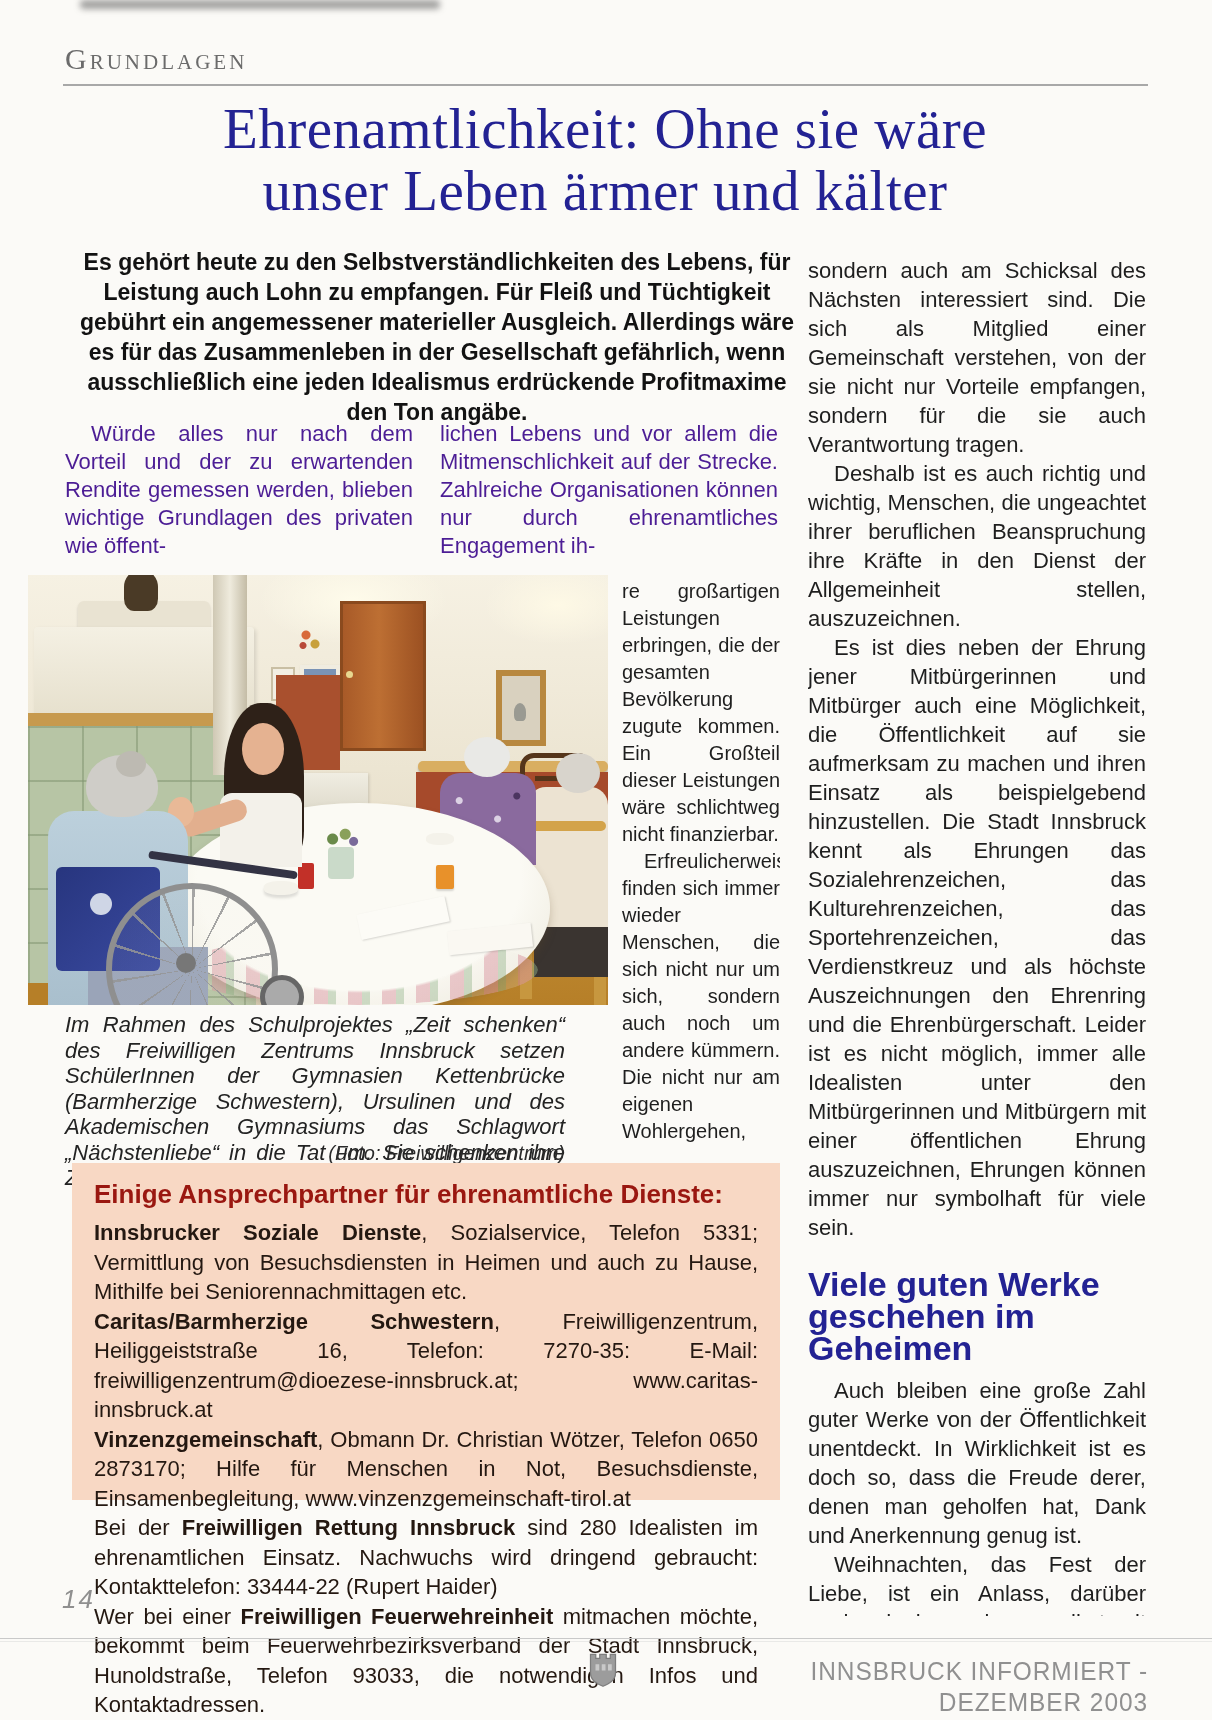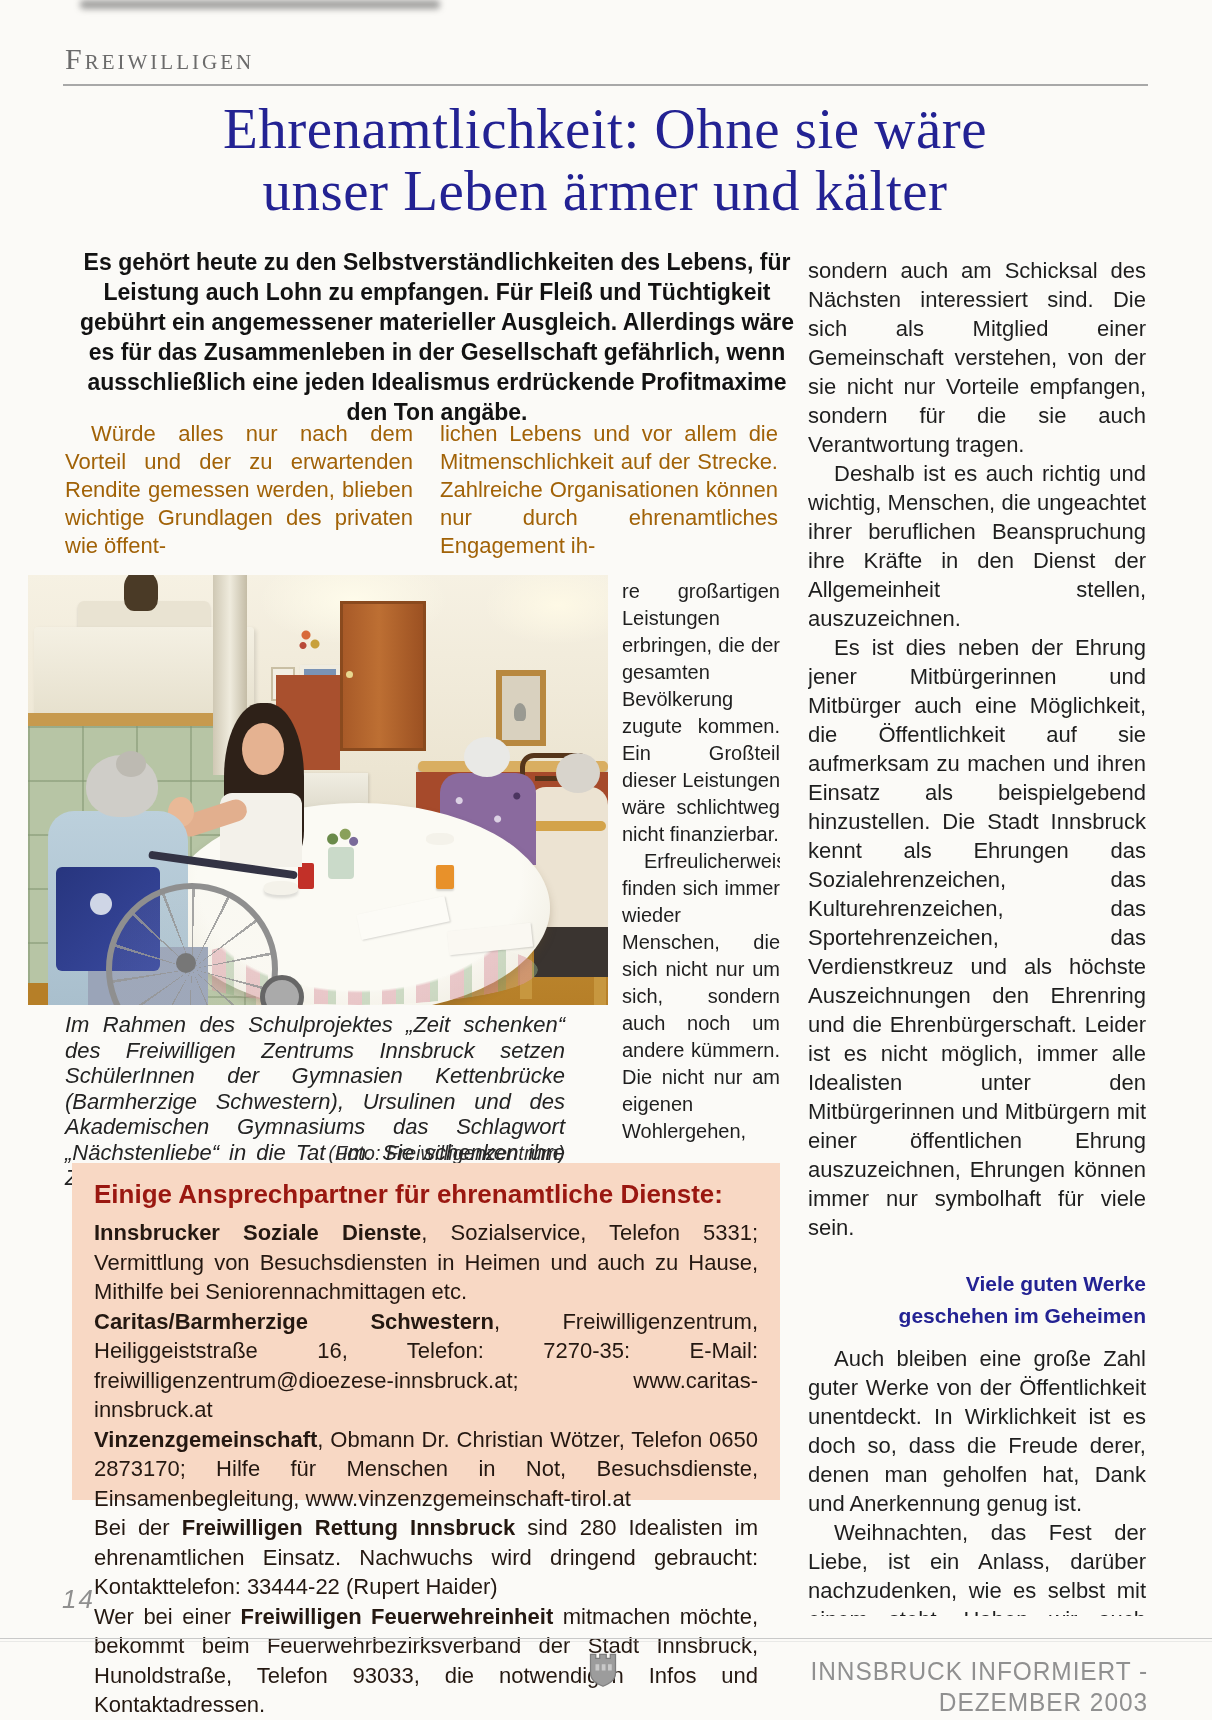--- a/index.html
+++ b/index.html
@@ -28,21 +28,21 @@
     font-family:"Liberation Serif",serif;font-weight:400;
     font-size:57px;line-height:62px;color:#232293;letter-spacing:.5px;
   }
 
   
   #lead{
     left:79px;top:247px;width:716px;text-align:center;
     font-weight:700;font-size:23px;line-height:30px;color:#121212;
   }
 
-  .bodycol{font-size:22px;line-height:28px;text-align:justify;color:#a16207;}
+  .bodycol{font-size:22px;line-height:28px;text-align:justify;color:#4c1d95;}
   #col1{left:65px;top:420px;width:348px;height:150px;overflow:hidden;}
   #col1 p{margin:0;text-indent:26px;}
   #col2top{left:440px;top:420px;width:338px;height:150px;overflow:hidden;}
   #col2top p{margin:0;}
   #colnarrow{left:622px;top:578px;width:158px;height:566px;overflow:hidden;
     font-size:20px;line-height:27px;text-align:justify;color:#1e1e1e;}
   #colnarrow p{margin:0;}
   #colnarrow p.ind{text-indent:22px;}
 
   
@@ -134,34 +134,34 @@
   
   #infobox{left:72px;top:1163px;width:708px;height:337px;background:#f8d8c4;box-sizing:border-box;padding:16px 22px 0 22px;}
   #infobox-heading{font-size:26px;font-weight:700;color:#9a1710;margin:0 0 8px 0;}
   .entry{font-size:22px;line-height:29.5px;color:#241811;text-align:justify;margin:0;}
   .entry .b{font-weight:700;}
 
   
   #col3{left:808px;top:256px;width:338px;height:1360px;overflow:hidden;}
   #col3 p{margin:0;font-size:22px;line-height:29px;text-align:justify;color:#1e1e1e;}
   #col3 p.ind{text-indent:26px;}
-  #subhead{margin:26px 0 12px 0;text-align:right;font-weight:700;font-size:21px;line-height:32px;color:#232293;}
+  #subhead{margin:26px 0 12px 0;text-align:left;font-weight:700;font-size:34px;line-height:32px;color:#232293;}
 
   
   #footer-rule{left:0;top:1638px;width:1212px;height:1px;background:#c9c9c9;box-shadow:0 3px 0 rgba(200,200,200,.35);}
   #footer-page{left:62px;top:1584px;font-size:26px;color:#8f8f8f;letter-spacing:2px;font-style:italic;}
   #footer-shield{left:588px;top:1648px;width:30px;height:40px;}
   #footer-title{left:645px;top:1656px;width:503px;text-align:right;font-size:26px;color:#909090;letter-spacing:1px;transform:scaleX(.94);transform-origin:right;}
 </style>
 </head>
 <body>
 
 <div class="abs" id="scan-smudge"></div>
 
-<div class="abs" id="section-head">Freiwilligen</div>
+<div class="abs" id="section-head">Grundlagen</div>
 <div class="abs" id="head-rule"></div>
 
 <h1 class="abs" id="title" style="margin:0;">
   <span style="display:block">Ehrenamtlichkeit: Ohne sie wäre</span>
   <span style="display:block">unser Leben ärmer und kälter</span>
 </h1>
 
 <div class="abs" id="lead">Es gehört heute zu den Selbstverständlichkeiten des Lebens, für Leistung auch Lohn zu empfangen. Für Fleiß und Tüchtigkeit gebührt ein angemessener materieller Ausgleich. Allerdings wäre es für das Zusammenleben in der Gesellschaft gefährlich, wenn ausschließlich eine jeden Idealismus erdrückende Profitmaxime den Ton angäbe.</div>
 
 <div class="abs bodycol" id="col1">

